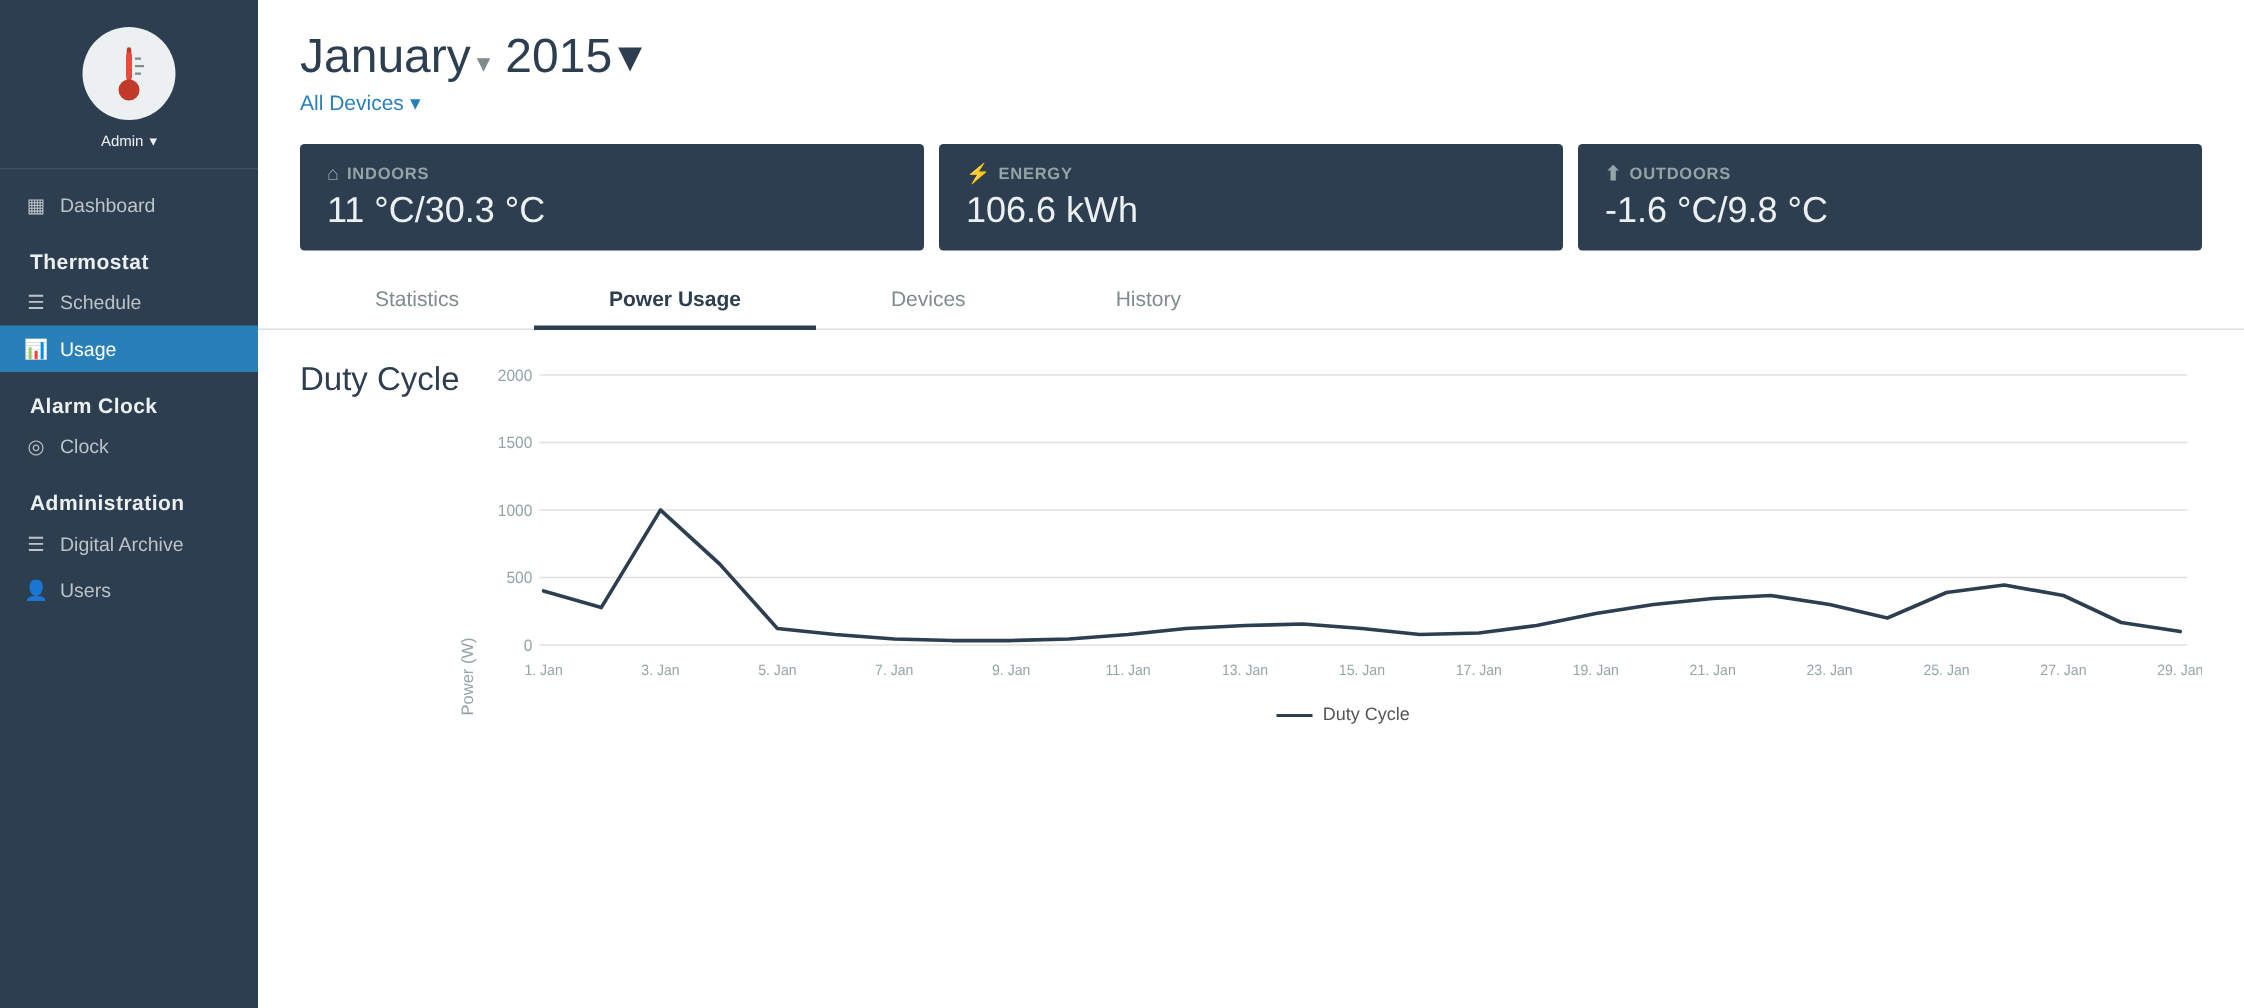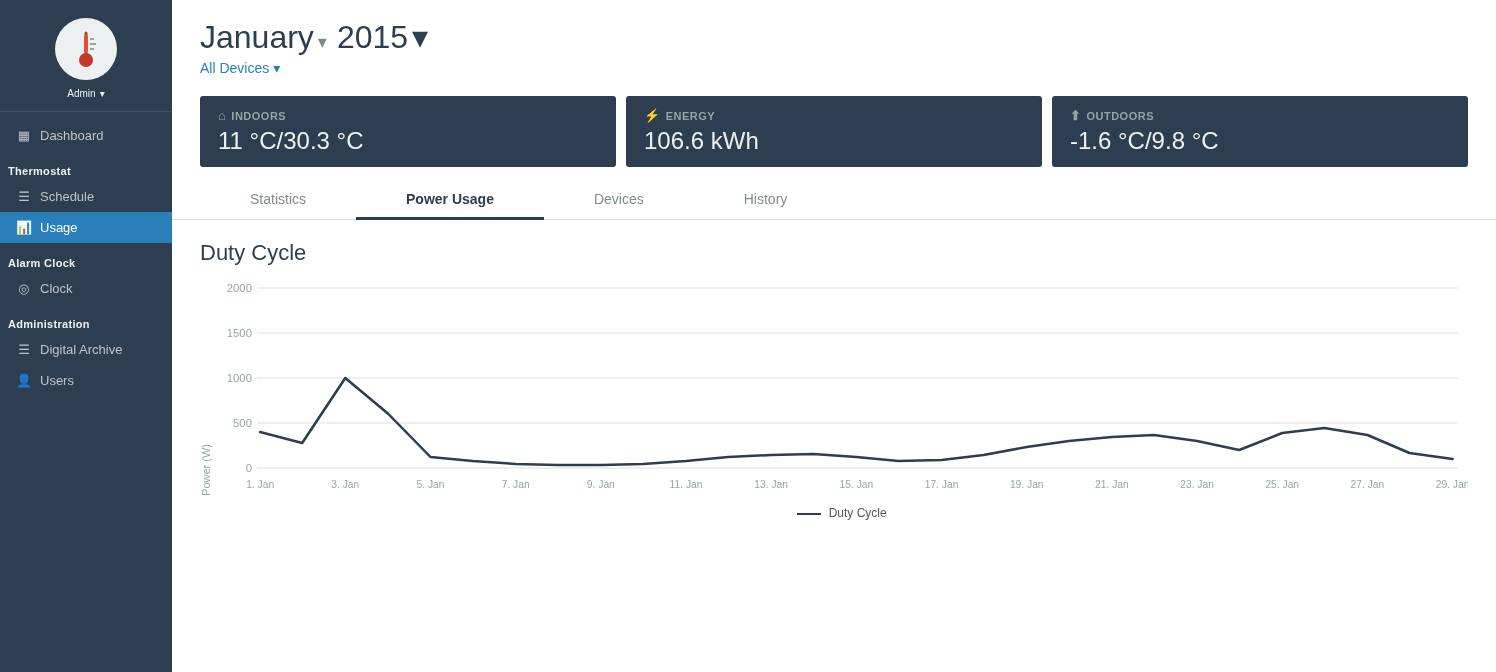--- a/index.html
+++ b/index.html
@@ -33,24 +33,24 @@
     }
     #sidebar .logo-circle svg { width: 44px; height: 44px; }
     #sidebar .admin-label {
       font-size: 13px;
       color: #ecf0f1;
       display: flex; align-items: center; gap: 4px;
     }
     #sidebar .admin-label span { font-size: 10px; }
 
     #sidebar .nav-section-label {
-      font-size: 11px;
+      font-size: 14px;
       font-weight: 700;
       color: #ecf0f1;
-      padding: 14px 8px 4px;
+      padding: 14px 20px 4px;
       letter-spacing: 0.3px;
     }
     #sidebar .nav-item {
       display: flex; align-items: center; gap: 8px;
       padding: 8px 16px;
       font-size: 13px;
       color: #bdc3c7;
       cursor: pointer;
       text-decoration: none;
     }
@@ -141,21 +141,21 @@
       color: #2c3e50;
       font-weight: 700;
       border-bottom: 3px solid #2c3e50;
     }
 
     
     #chart-area {
       flex: 1;
       padding: 20px 28px 10px;
       display: flex;
-      flex-direction: column;
+      flex-direction: row;
     }
     .chart-title {
       font-size: 22px;
       font-weight: 300;
       color: #2c3e50;
       margin-bottom: 12px;
     }
     .chart-container {
       flex: 1;
       position: relative;

